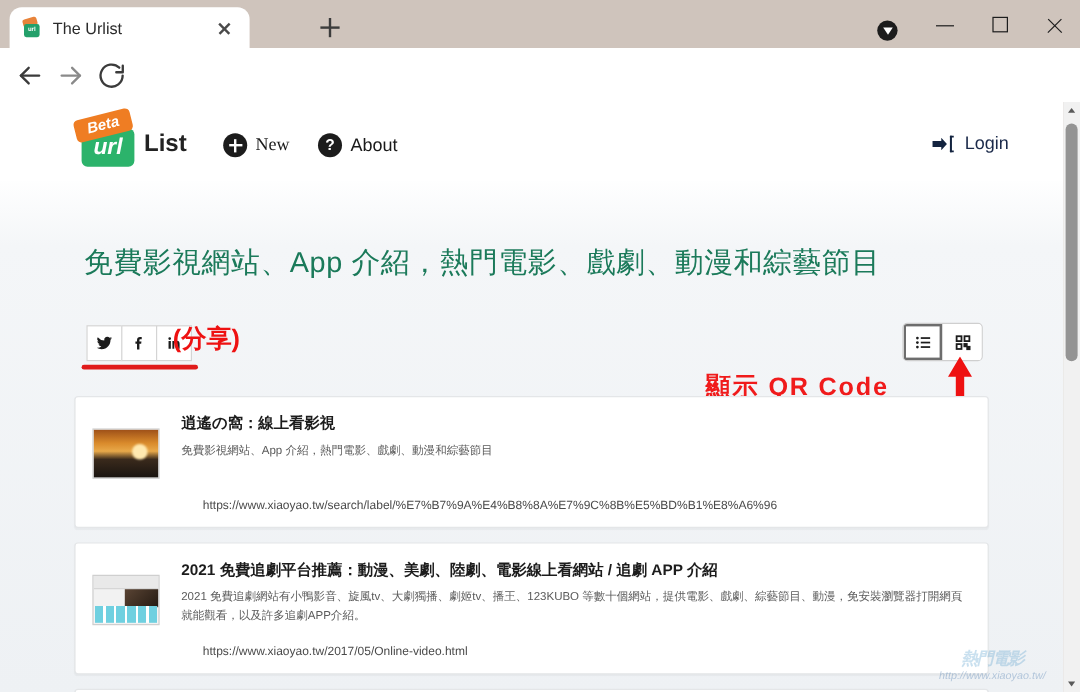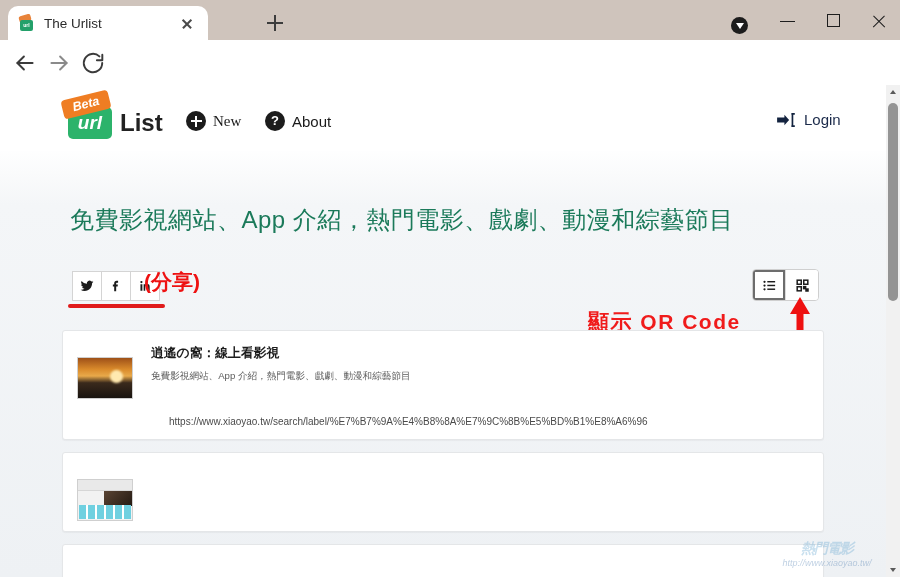--- a/index.html
+++ b/index.html
@@ -91,21 +91,21 @@
 
   .logo{position:absolute;left:62px;top:10px;width:58px;height:46px;}
   .logo-green{position:absolute;left:6px;top:12px;width:44px;height:32px;background:#2cb36b;
     border-radius:5px;}
   .logo-url{position:absolute;left:6px;top:12px;width:44px;height:32px;line-height:32px;
     text-align:center;color:#ffffff;font-size:19px;font-weight:bold;font-style:italic;}
   .logo-beta{position:absolute;left:0px;top:0px;width:48px;height:19px;background:#ef7d23;
     border-radius:4px;transform:rotate(-14deg);}
   .logo-beta span{display:block;line-height:19px;text-align:center;color:#fff;font-size:12.5px;
     font-weight:bold;font-style:italic;}
-  .logo-list{position:absolute;left:120px;top:24px;font-size:24px;font-weight:bold;color:#222;}
+  .logo-list{position:absolute;left:120px;top:24px;font-size:20px;font-weight:bold;color:#222;}
 
   .nav-item{position:absolute;top:26px;display:flex;align-items:center;}
   .nav-new{left:186px;font-family:Liberation Serif, serif;}
   .nav-about{left:265px;}
   .nav-ic{width:20px;height:20px;border-radius:50%;background:#1c1c1c;margin-right:7px;
     position:relative;flex:0 0 20px;}
   .nav-ic.plus:before{content:"";position:absolute;left:9px;top:4.5px;width:2.4px;height:11px;background:#fff;}
   .nav-ic.plus:after{content:"";position:absolute;left:4.5px;top:9px;width:11px;height:2.4px;background:#fff;}
   .nav-ic.q{color:#fff;font-size:13px;font-weight:bold;line-height:20px;text-align:center;}
   .nav-lbl{font-size:15px;color:#1a1a1a;}
@@ -377,21 +377,26 @@
         <div class="card-url">https://www.xiaoyao.tw/search/label/%E7%B7%9A%E4%B8%8A%E7%9C%8B%E5%BD%B1%E8%A6%96</div>
       </div>
 
       <div class="card">
         <div class="card-row">
           <div class="thumb webshot">
             <div class="ws-top"></div>
               <div class="ws-hero"></div>
               <div class="ws-g"></div>
           </div>
+          <div class="card-body">
+            <div class="card-title">2021 免費追劇平台推薦：動漫、美劇、陸劇、電影線上看網站 / 追劇 APP 介紹</div>
+            <div class="card-desc">2021 免費追劇網站有小鴨影音、旋風tv、大劇獨播、劇姬tv、播王、123KUBO 等數十個網站，提供電影、戲劇、綜藝節目、動漫，免安裝瀏覽器打開網頁就能觀看，以及許多追劇APP介紹。</div>
+          </div>
         </div>
+        <div class="card-url">https://www.xiaoyao.tw/2017/05/Online-video.html</div>
       </div>
 
       <div class="card">
 
         <div class="card-url"></div>
       </div>
 
     </div>
 
     <div class="watermark">

